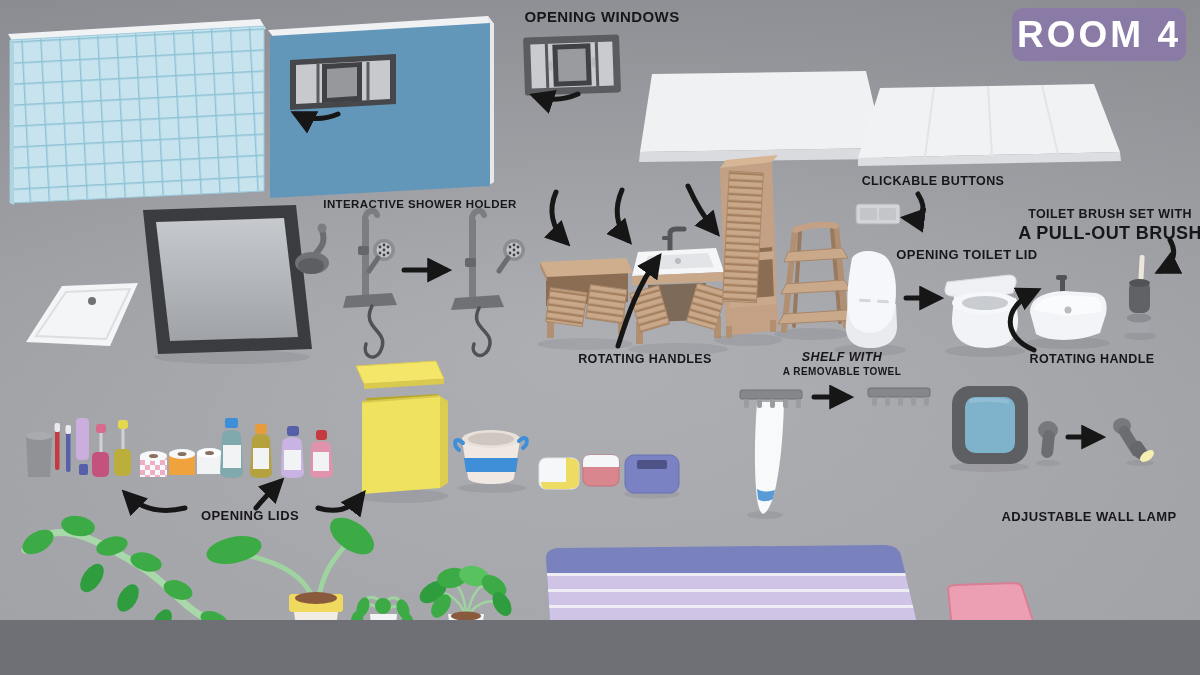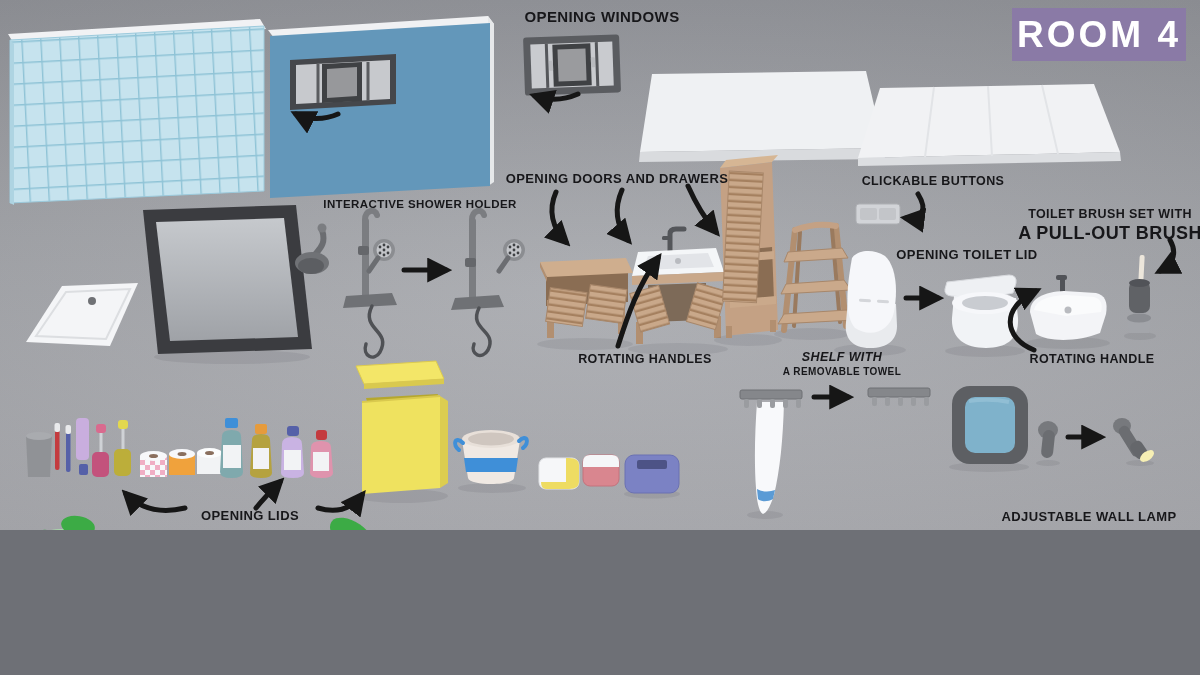--- a/index.html
+++ b/index.html
@@ -1,32 +1,32 @@
 <!DOCTYPE html>
 <html><head>
 <meta charset="utf-8">
 <style>
   html,body{margin:0;padding:0;background:#6e7076;}
   .stage{
-    position:relative;width:1200px;height:530px;overflow:hidden;
+    position:relative;width:1200px;height:620px;overflow:hidden;
     font-family:"Liberation Sans",sans-serif;
     background:
       radial-gradient(120% 90% at 50% 55%, rgba(255,255,255,0.10), rgba(0,0,0,0.12) 95%),
       linear-gradient(180deg,#96989e 0%,#a2a4a9 45%,#aeafb4 100%);
   }
   .stage svg{position:absolute;left:0;top:0;}
   .label{
     position:absolute;transform:translateX(-50%);
     font-weight:700;color:#17171a;letter-spacing:.4px;white-space:nowrap;
     text-transform:uppercase;
   }
   .badge{
     position:absolute;right:14px;top:8px;width:174px;height:53px;
     background:#8a7aa6;color:#fff;display:flex;align-items:center;justify-content:center;
-    font-weight:700;font-size:37px;letter-spacing:3px;
+    font-weight:700;font-size:37px;letter-spacing:3px;border-radius:11px;
   }
 </style>
 </head>
 <body>
 
 <div class="stage">
 
 <svg width="1200" height="675" viewBox="0 0 1200 675">
   <defs>
     <pattern id="tilePat" width="19" height="21" patternUnits="userSpaceOnUse" patternTransform="rotate(-3)">
@@ -490,21 +490,20 @@
     <path d="M1170,240 C1178,254 1172,265 1160,271" marker-end="url(#ah)"></path>
     <path d="M814,397 L848,397" marker-end="url(#ah)"></path>
     <path d="M1068,437 L1100,437" marker-end="url(#ah)"></path>
     <path d="M185,508 C160,514 140,508 126,494" marker-end="url(#ah)"></path>
     <path d="M256,508 C264,498 272,490 280,482" marker-end="url(#ah)"></path>
     <path d="M318,508 C338,514 352,508 362,495" marker-end="url(#ah)"></path>
   </g>
 </svg>
 
 <div class="label" style="left:602px;top:8px;font-size:15px;">OPENING WINDOWS</div>
-<div class="label" style="left:617px;top:171px;font-size:13px;">OPENING DOORS AND DRAWERS</div>
 <div class="label" style="left:885px;top:174px;font-size:12.5px;margin-left:48px;">CLICKABLE BUTTONS</div>
 <div class="label" style="left:420px;top:198px;font-size:11.5px;text-align:center;">INTERACTIVE SHOWER HOLDER</div>
 <div class="label" style="left:1110px;top:207px;font-size:12.5px;">TOILET BRUSH SET WITH</div>
 <div class="label" style="left:1110px;top:223px;font-size:18px;">A PULL-OUT BRUSH</div>
 <div class="label" style="left:967px;top:247px;font-size:13px;">OPENING TOILET LID</div>
 <div class="label" style="left:645px;top:352px;font-size:12.5px;">ROTATING HANDLES</div>
 <div class="label" style="left:1092px;top:352px;font-size:12.5px;">ROTATING HANDLE</div>
 <div class="label" style="left:842px;top:350px;font-size:12.5px;font-style:italic;">SHELF WITH</div>
 <div class="label" style="left:842px;top:366px;font-size:10px;">A REMOVABLE TOWEL</div>
 <div class="label" style="left:1089px;top:473px;font-size:13px;margin-top:36px;">ADJUSTABLE WALL LAMP</div>

